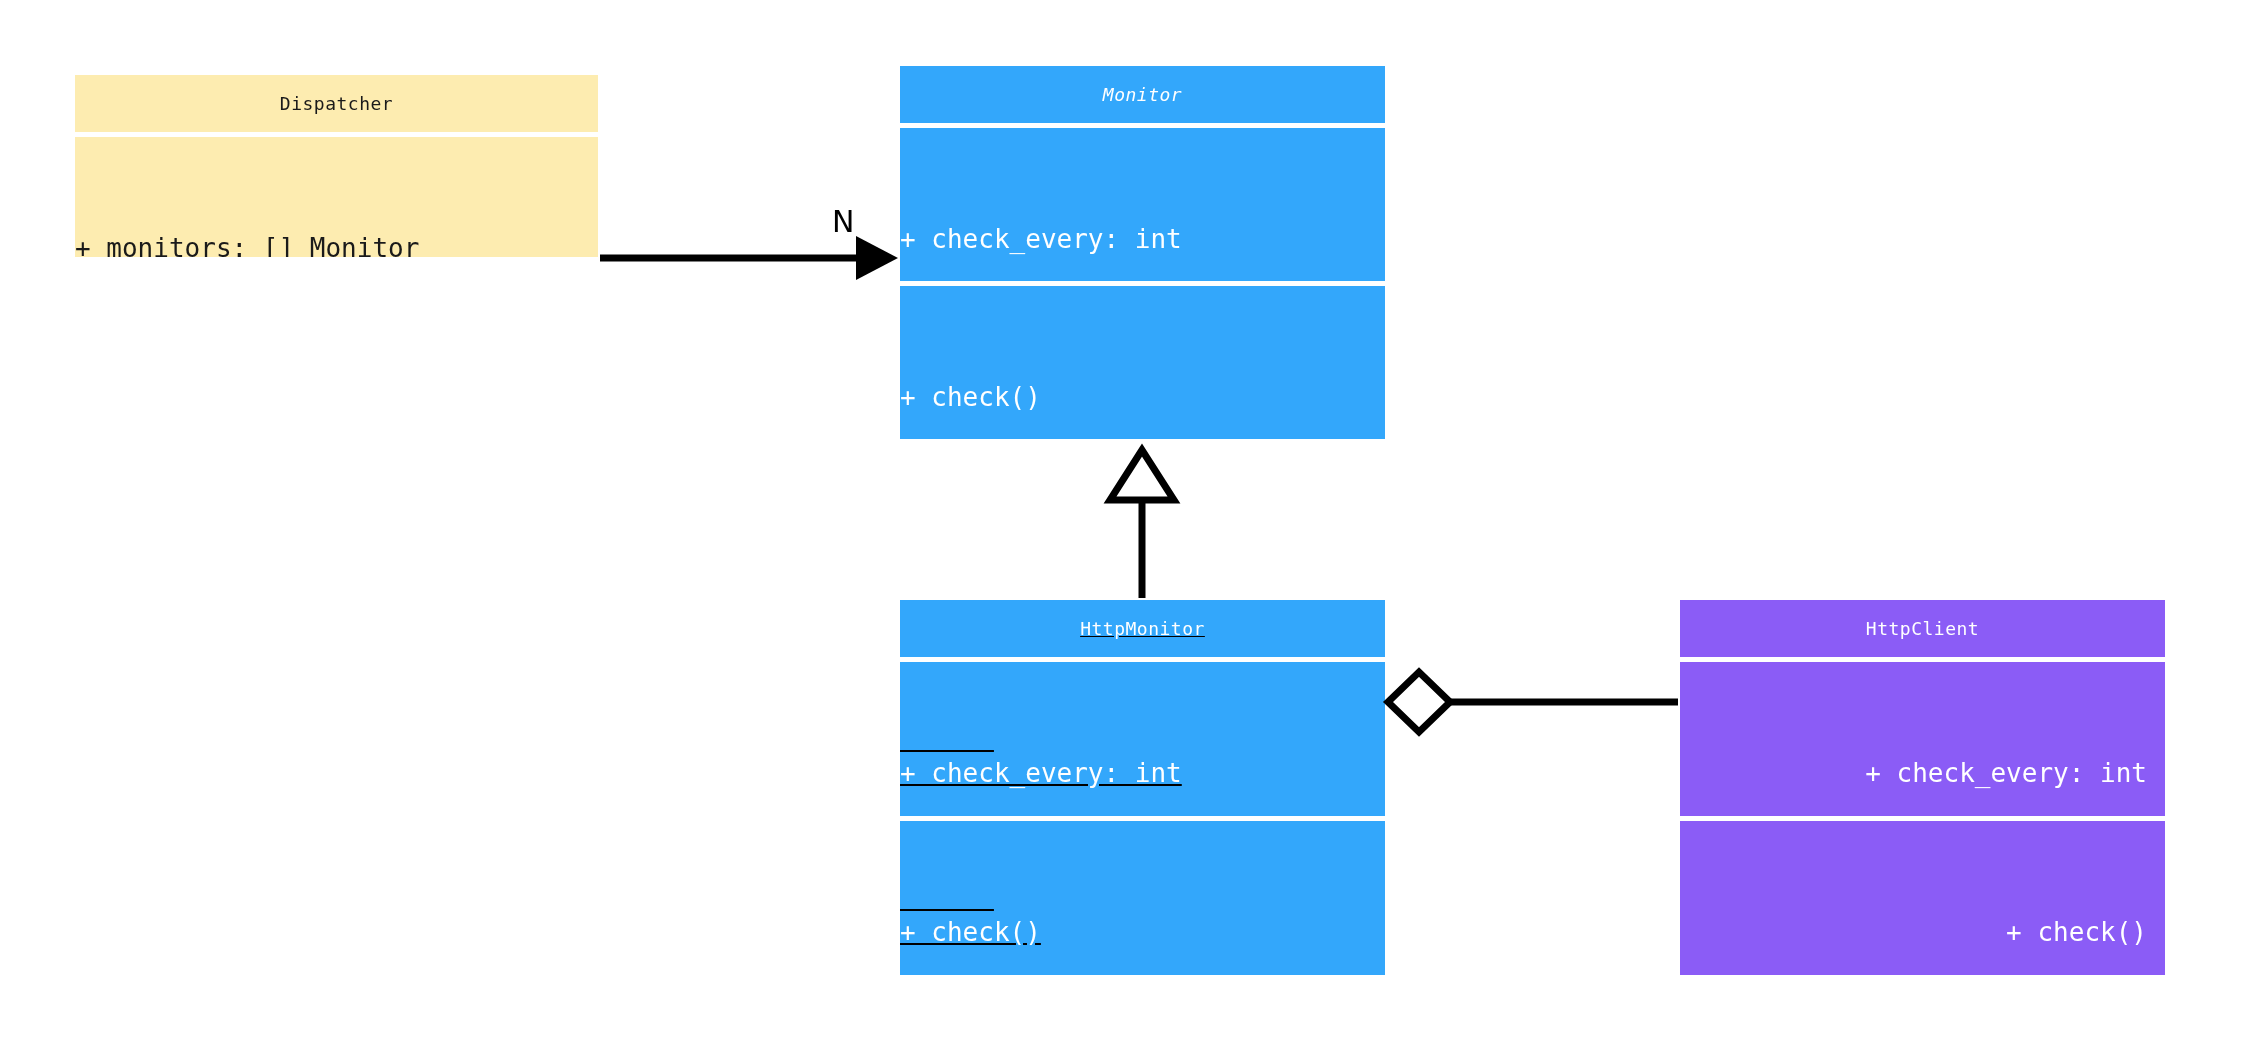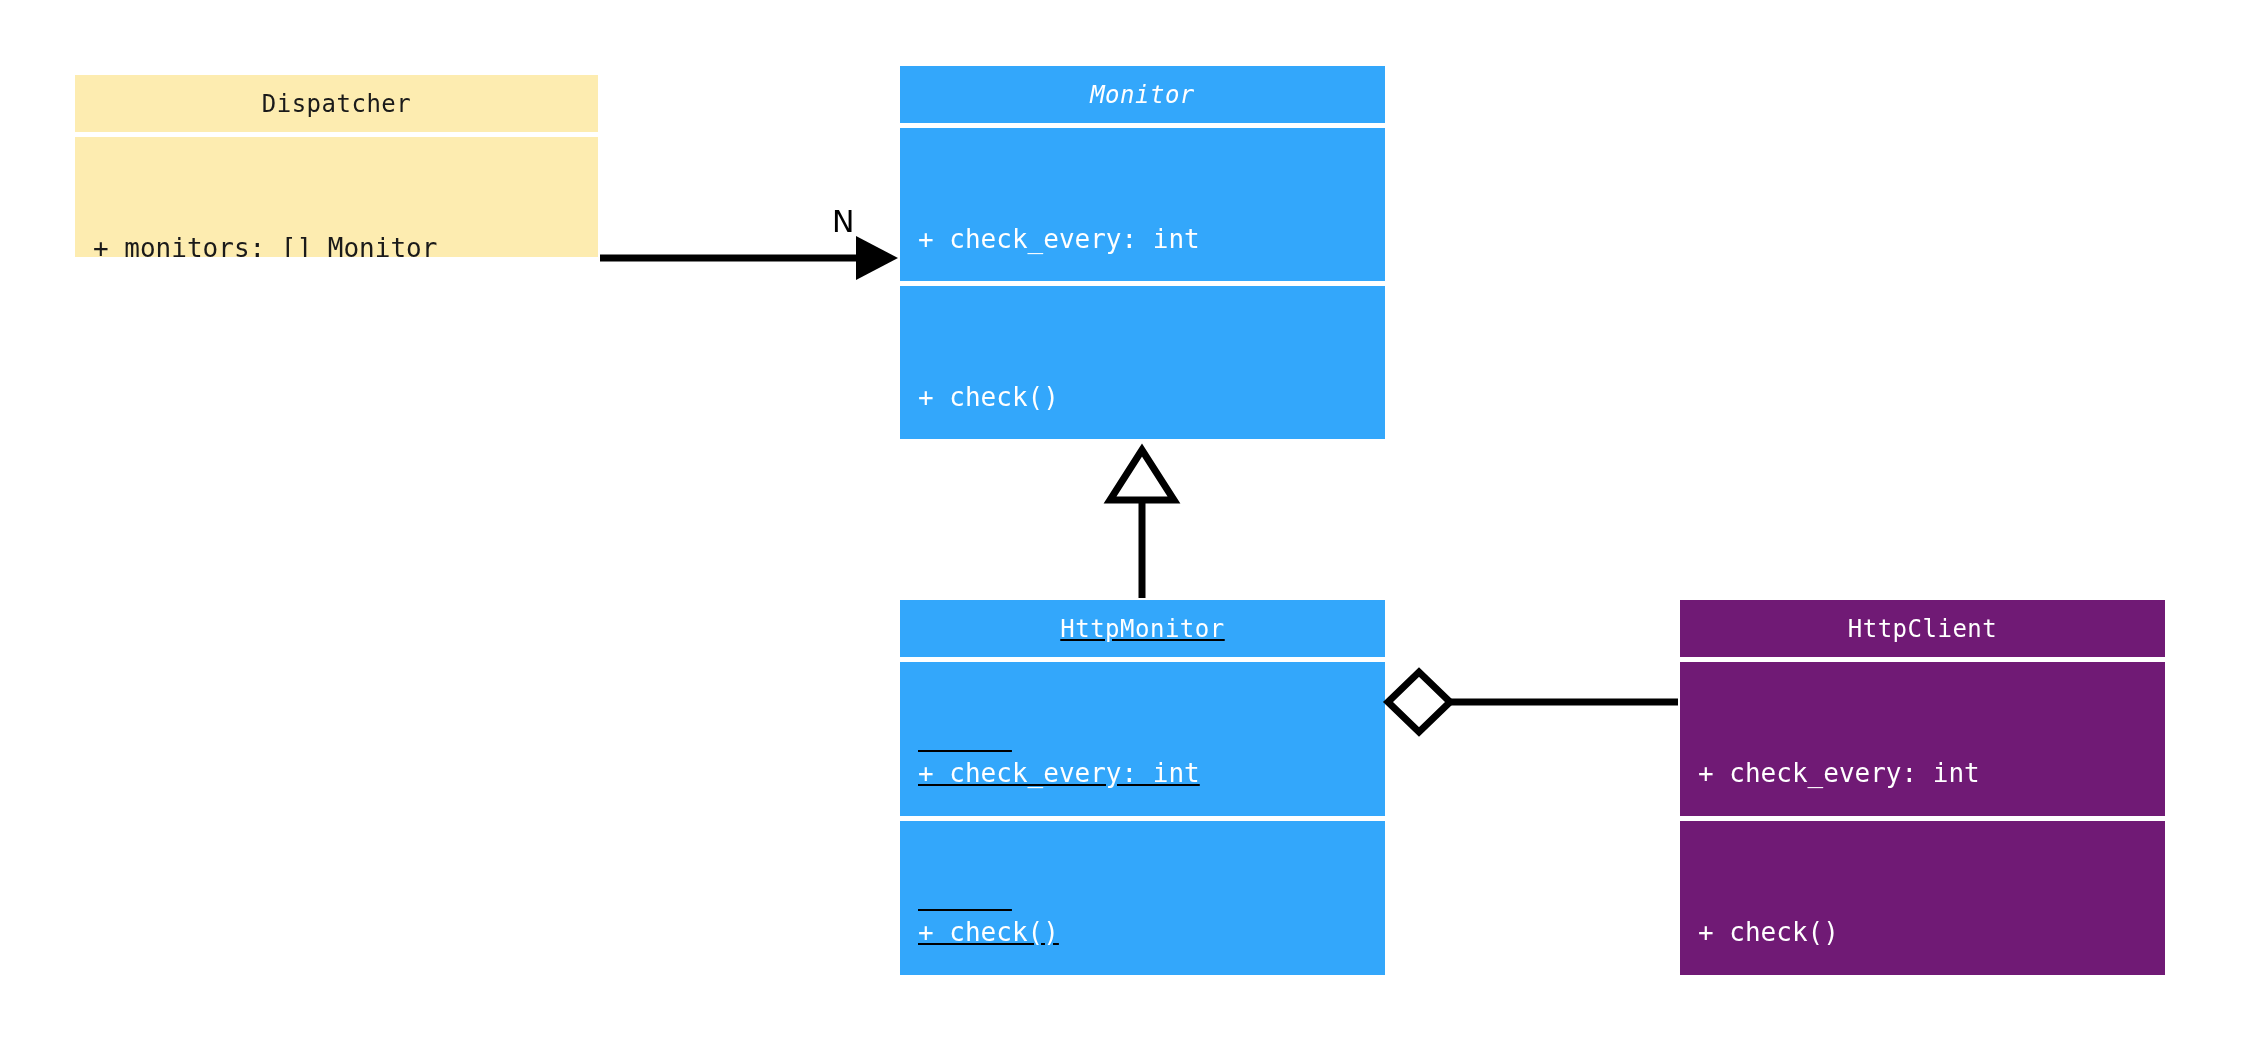--- a/index.html
+++ b/index.html
@@ -27,47 +27,47 @@
     box-sizing: border-box;
     overflow: hidden;
   }
   .compartment + .compartment {
     margin-top: 5px;
   }
   .class-title {
     display: flex;
     align-items: center;
     justify-content: center;
-    font-size: 24px;
+    font-size: 18px;
     letter-spacing: 0.5px;
     white-space: nowrap;
   }
   .class-title.abstract {
     font-style: italic;
   }
   .member-list {
-    padding: 26px 18px 0 18px;
+    padding: 26px 18px 0 0;
     font-size: 26px;
     line-height: 34px;
     white-space: pre;
   }
   .member-line {
     white-space: pre;
   }
 
   
   .theme-yellow .compartment { background: #fdecb0; }
   .theme-yellow .class-title,
   .theme-yellow .member-line { color: #1a1a1a; }
 
   .theme-blue .compartment { background: #33a7fb; }
   .theme-blue .class-title,
   .theme-blue .member-line { color: #ffffff; }
 
-  .theme-green .compartment { background: #701a75; }
+  .theme-green .compartment { background: #8b5cf6; text-align: right; }
   .theme-green .class-title,
   .theme-green .member-line { color: #ffffff; }
 
   
   .connector-layer {
     position: absolute;
     left: 0;
     top: 0;
     width: 2244px;
     height: 1048px;

